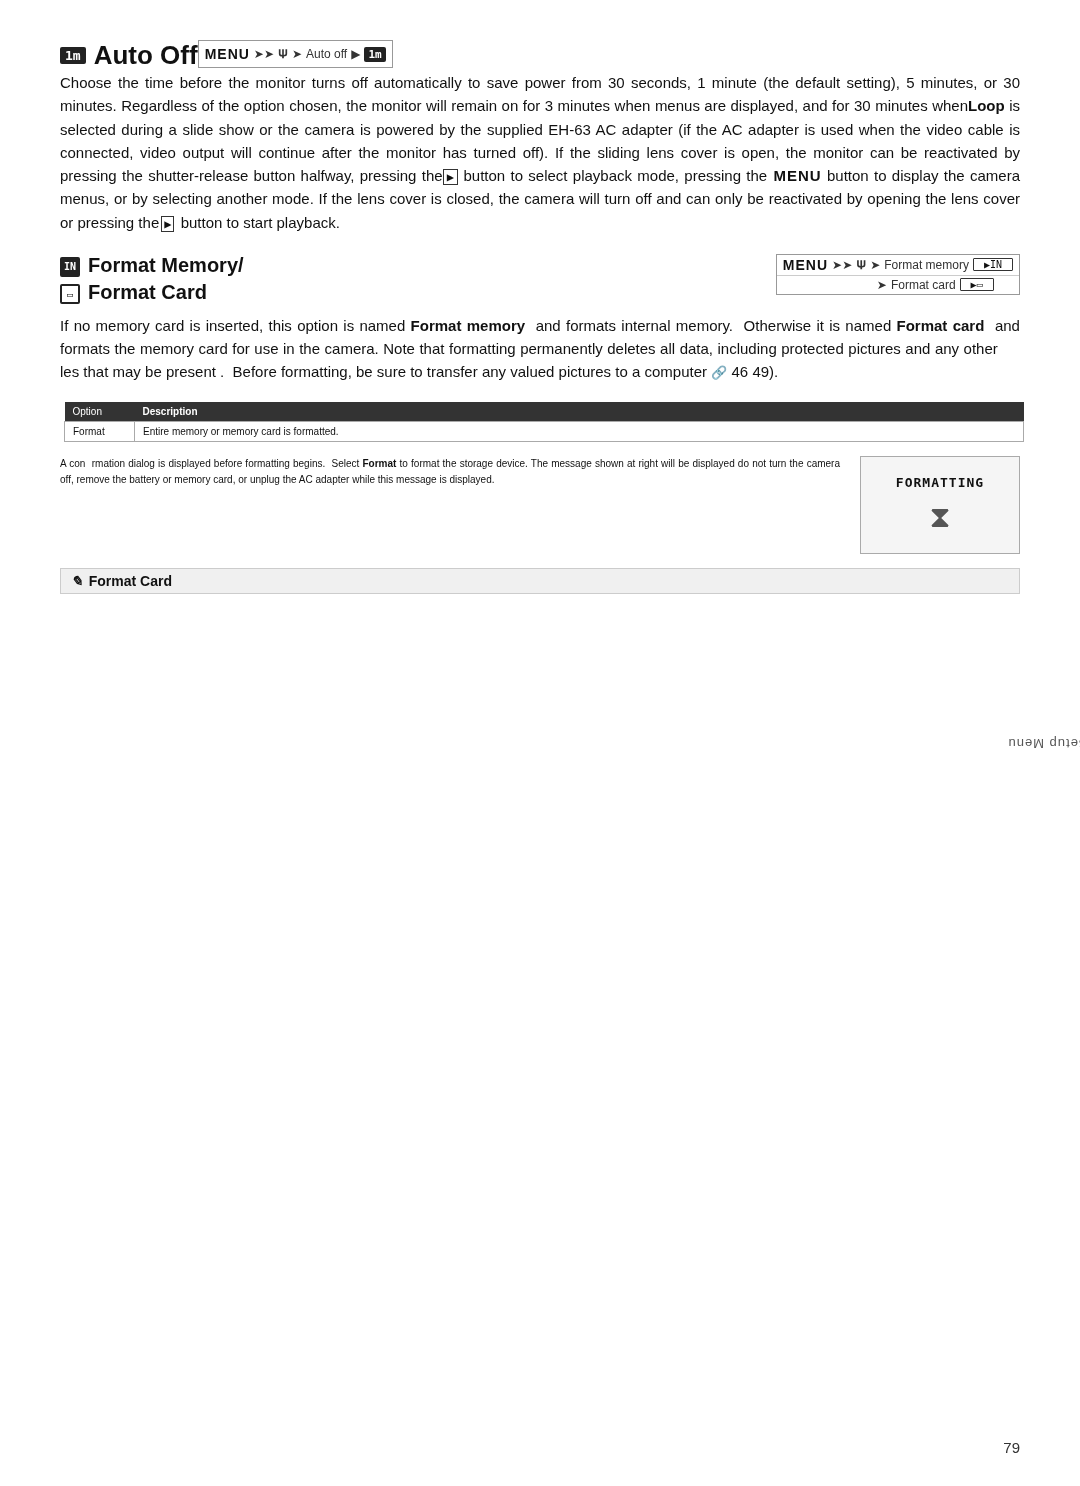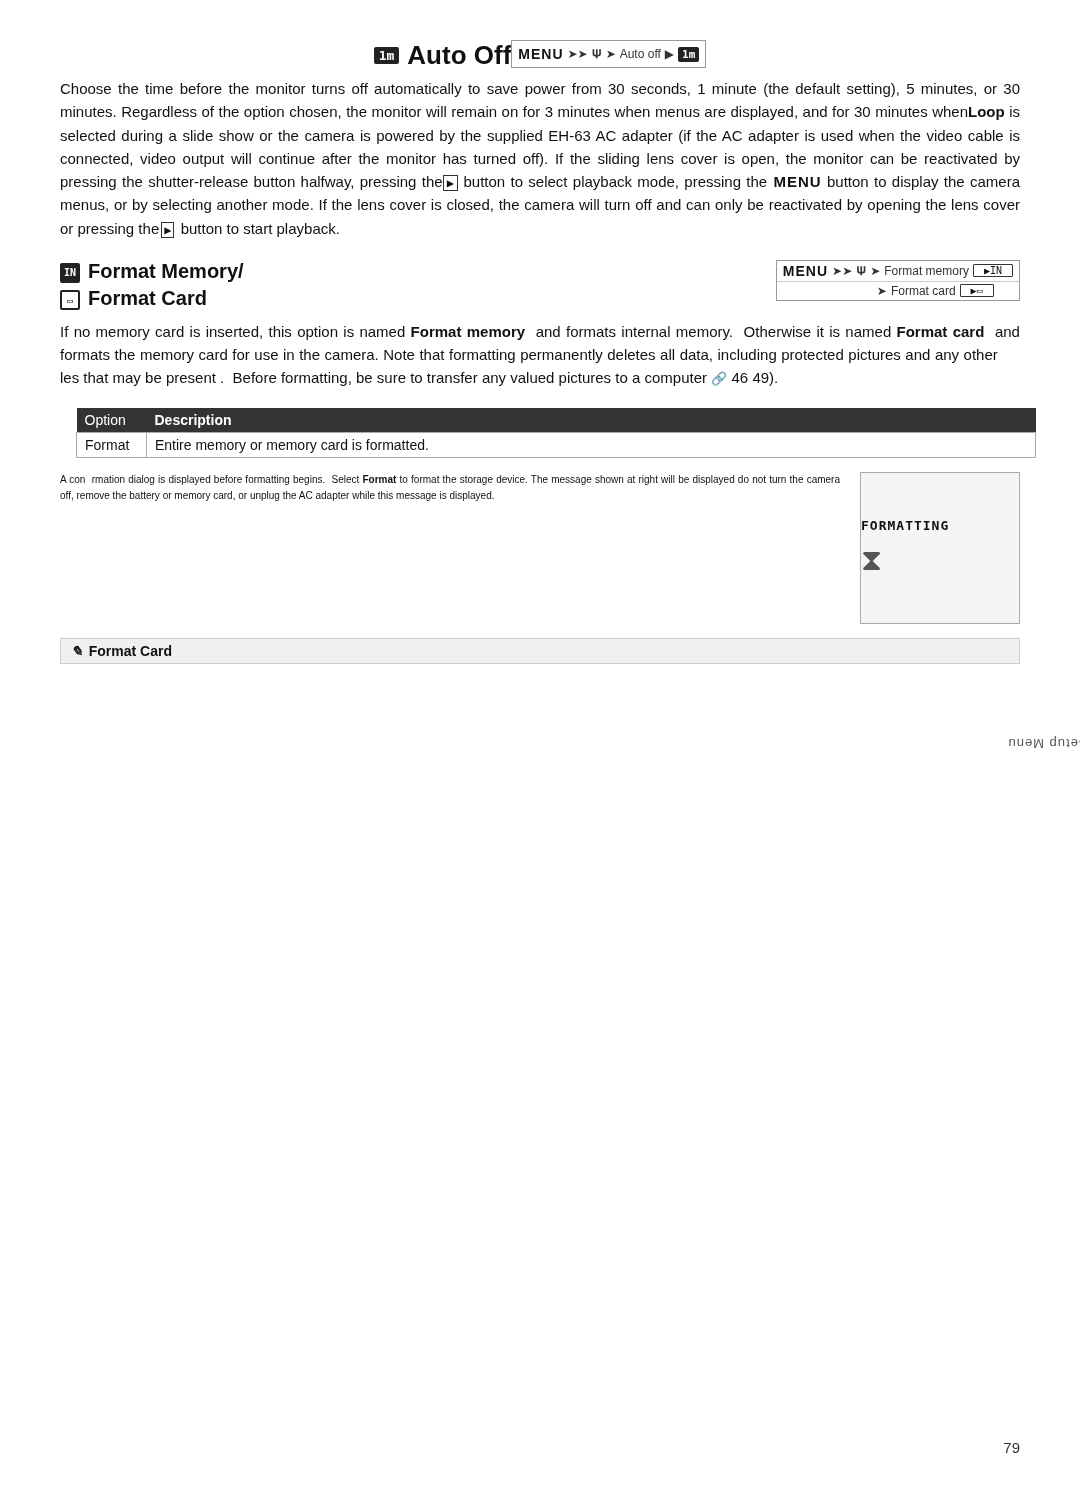--- a/index.html
+++ b/index.html
@@ -10,23 +10,22 @@
       color: #111;
       width: 1080px;
       min-height: 1486px;
       padding: 40px 60px 40px 60px;
       position: relative;
     }
 
     
     .section-auto-off {
       display: flex;
-      justify-content: center;
+      justify-content: flex-start;
       align-items: flex-start;
-      margin-bottom: 6px;
     }
     .section-title-auto-off {
       font-size: 26px;
       font-weight: bold;
       display: flex;
       align-items: center;
       gap: 8px;
     }
     .badge-1m {
       display: inline-block;
@@ -149,22 +148,22 @@
       font-size: 10px;
       padding: 0 10px;
       border-radius: 1px;
       font-family: monospace;
     }
 
     
     .options-table {
       width: 100%;
       border-collapse: collapse;
-      margin: 12px 16px;
-      font-size: 14px;
+      margin: 12px 4px;
+      font-size: 10px;
     }
     .options-table th {
       background: #333;
       color: #fff;
       text-align: left;
       padding: 4px 8px;
       font-weight: bold;
     }
     .options-table td {
       border: 1px solid #aaa;
@@ -188,24 +187,25 @@
     }
     .formatting-text {
       flex: 1;
       font-size: 10px;
       line-height: 1.6;
       text-align: justify;
     }
     .formatting-image {
       width: 160px;
       min-width: 160px;
-      height: 152px;
+      height: 98px;
       border: 1px solid #aaa;
       display: flex;
       flex-direction: column;
+      align-items: center;
       justify-content: center;
       background: #f5f5f5;
       gap: 10px;
     }
     .formatting-image .fmt-label {
       font-size: 13px;
       font-weight: bold;
       letter-spacing: 1px;
       font-family: monospace;
     }

